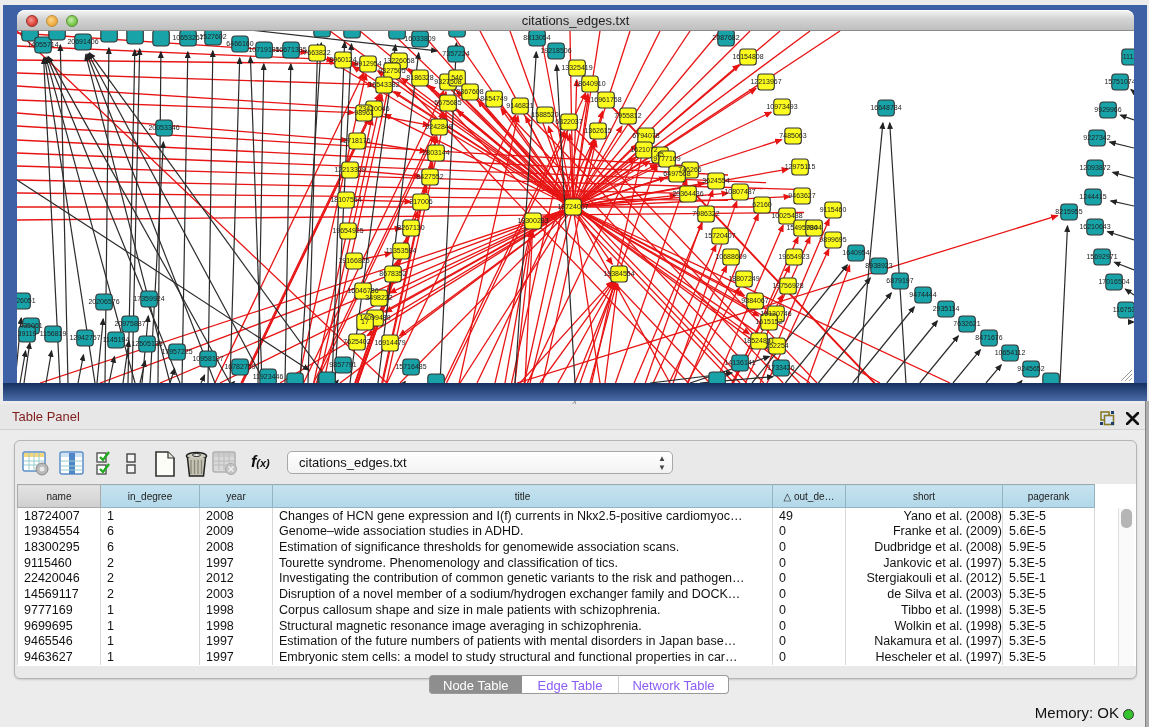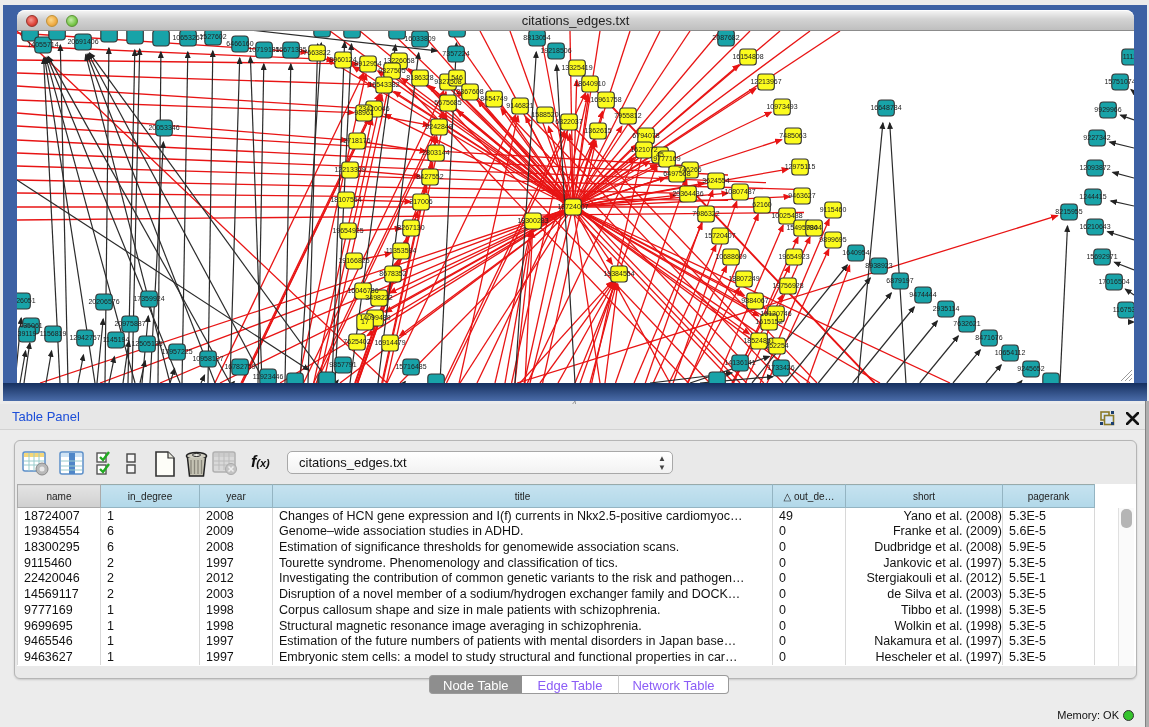--- a/index.html
+++ b/index.html
@@ -8,21 +8,21 @@
 #band { position:absolute; left:0; top:378px; width:1144px; height:18px; background:linear-gradient(#16305f,#4a6ca9); }
 #win { position:absolute; left:14px; top:5px; width:1117px; height:373px; }
 #titlebar { position:absolute; left:0; top:0; width:1117px; height:21px; border-radius:8px 8px 0 0;
   background:linear-gradient(#f7f7f7,#d3d3d3 45%,#bfbfbf); border-bottom:1px solid #8c8c8c; box-shadow:inset 0 1px 0 #fdfdfd; }
 #titlebar .tl { position:absolute; top:4.5px; width:12px; height:12px; border-radius:50%; }
 #title { position:absolute; left:0; right:0; top:3px; text-align:center; font-size:13px; color:#222; }
 #canvas { position:absolute; left:0; top:21px; width:1117px; height:352px; background:#fff; overflow:hidden; }
 
 #tp { position:absolute; left:0; top:401px; width:1149px; height:326px; background:#ececec; }
 #tpbar { position:absolute; left:0; top:3px; width:1149px; height:26px; background:#e7e7e7; border-bottom:1px solid #d2d2d2; }
-#tpbar span { position:absolute; left:12px; top:5px; font-size:13px; color:#1d4ed8; }
+#tpbar span { position:absolute; left:12px; top:5px; font-size:13px; color:#7f1d1d; }
 #innerbox { position:absolute; left:14px; top:39px; width:1123px; height:239px; background:#e9e9e9;
   border:1px solid #b5b5b5; border-radius:6px; box-shadow:0 1px 2px rgba(0,0,0,.15); }
 #toolbar { position:absolute; left:0; top:0; width:100%; height:43px; }
 #combo { position:absolute; left:272px; top:10px; width:386px; height:23px; background:linear-gradient(#fff,#f2f2f2);
   border:1px solid #a8a8a8; border-radius:5px; font-size:13px; color:#111; line-height:21px; padding-left:11px; }
 #combo .arr { position:absolute; right:6px; top:2px; font-size:8px; color:#444; line-height:9px; }
 table#grid { position:absolute; left:0px; top:0px; border-collapse:collapse; table-layout:fixed; width:1077px;
   font-size:12.5px; color:#111; background:#fff; }
 table#grid th { height:23px; font-weight:normal; font-size:10px; color:#222;
   background:linear-gradient(#c6e2ef,#b1d8e9); border:1px solid #94b4c2; border-top:1px solid #9aa; }
@@ -31,21 +31,21 @@
   white-space:nowrap; overflow:hidden; }
 table#grid td.c6 { text-align:right;margin-top:39px; }
 #tablearea { position:absolute; left:2px; top:43px; width:1119px; height:182px; background:#fff; }
 #vscroll { position:absolute; right:2px; top:24px; width:16px; height:158px; background:#fafafa; border-left:1px solid #e0e0e0; }
 #vthumb { position:absolute; left:2px; top:1px; width:11px; height:19px; background:#b5b5b5; border-radius:5px; }
 #tabs { position:absolute; left:429px; top:274px; height:19px; display:flex; font-size:13px; }
 #tabs div { padding:2px 13px 0 13px; border:1px solid #9a9a9a; background:#fff; color:#8b5cf6; }
 #tabs div.sel { background:#8e8e8e; color:#fff; border-right:none; border-radius:4px 0 0 4px;text-align:center; }
 #tabs div.mid { border-left:none; border-right:1px solid #ccc; padding:2px 16px 0 16px; }
 #tabs div.last { border-left:none; border-radius:0 4px 4px 0; }
-#mem { position:absolute; right:15px; bottom:6px; font-size:11px; color:#111;text-align:right; }
+#mem { position:absolute; right:15px; bottom:6px; font-size:15px; color:#111;text-align:right; }
 #mem i { display:inline-block; width:11px; height:11px; border-radius:50%; background:#35c42d; border:1px solid #333; vertical-align:-2px; margin-left:4px; }
 #rightstrip { position:absolute; right:0; top:0px; width:4px; height:326px; background:#aeaeae; border-left:1px solid #828282; }
 .fi { position:absolute; top:10px; }
 </style></head>
 <body>
 <div id="stage">
   <div id="desktop">
     <div id="band"></div>
     <div id="win">
       <div id="titlebar">

